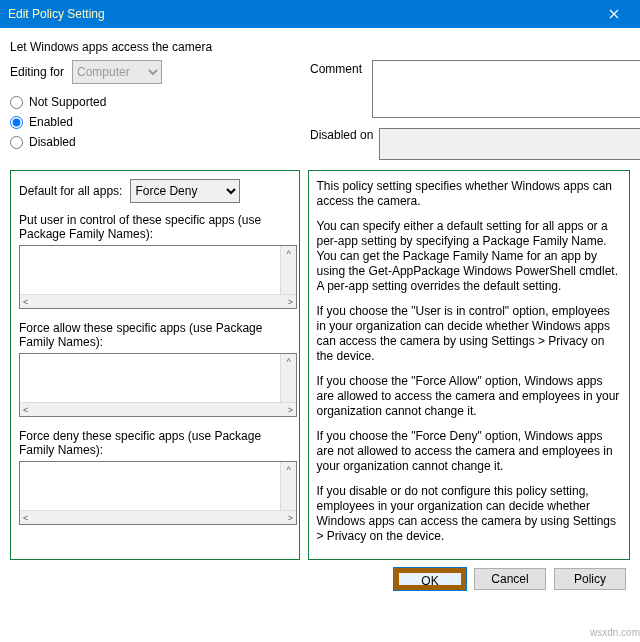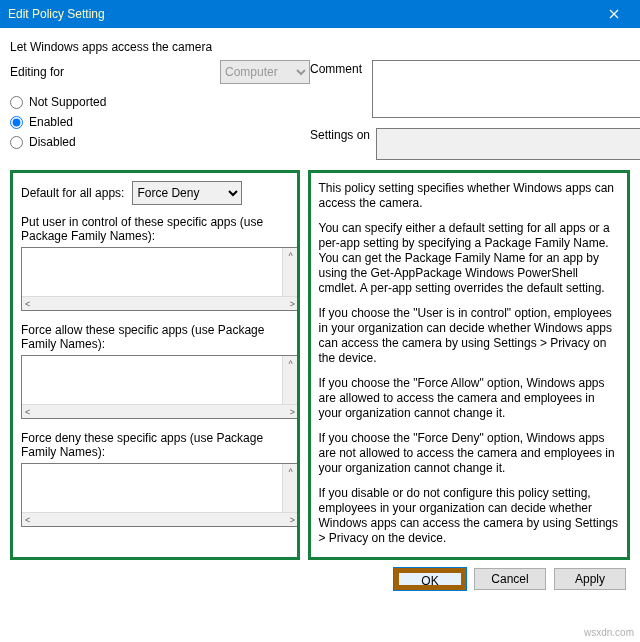--- a/index.html
+++ b/index.html
@@ -22,21 +22,21 @@
   }
   .titlebar .title { font-size: 12px; }
   .closebtn {
     width: 36px; height: 28px;
     display: flex; align-items: center; justify-content: center;
     font-size: 14px;
   }
   .content { padding: 8px 10px 6px 10px; }
   .policy-title { margin: 4px 0 6px 0; }
   .label { color: #000; }
-  .editing-for { display: flex; align-items: center; gap: 8px; margin-bottom: 8px; justify-content: space-between; }
+  .editing-for { display: flex; align-items: center; gap: 8px; margin-bottom: 8px; }
   select {
     font: inherit;
     border: 1px solid #7a7a7a;
     background: #e6e6e6;
     height: 24px;
     padding: 0 0;
   }
   select.disabled { background: #e1e1e1; color: #6d6d6d; }
   .radio-group { margin: 4px 0 10px 0; }
   .radio-item { display: flex; align-items: center; gap: 6px; padding: 3px 0; }
@@ -48,21 +48,21 @@
     font: inherit;
     border: 1px solid #7a7a7a;
     resize: none;
     padding: 2px;
     background: #fff;
   }
   .comment-box { width: 290px; height: 58px; }
   .supported-box { width: 290px; height: 32px; background: #f0f0f0; }
   .panels { display: flex; gap: 8px; }
   .left-panel, .right-panel {
-    border: 3px solid #15803d;
+    border: 1px solid #15803d;
     padding: 8px;
   }
   .left-panel { width: 298px; height: 390px; overflow: hidden; }
   .right-panel { width: 332px; height: 390px; overflow: auto; font-size: 12px; line-height: 1.25; }
   .right-panel p { margin: 0 0 10px 0; }
   .default-row { display: flex; align-items: center; gap: 8px; margin-bottom: 10px; }
   .default-row select { width: 110px; background: #f0f0f0; }
   .list-label { margin: 2px 0 4px 0; }
   .listbox {
     border: 1px solid #7a7a7a;
@@ -97,21 +97,21 @@
     width: 72px;
     background: #e1e1e1;
     border: 1px solid #adadad;
   }
   button.default {
     border: 5px solid #a16207;
     outline: 1px solid #0078d7;
     background: #e5f1fb;
   }
   .watermark {
-    position: fixed; right: 6px; bottom: 4px;
+    position: fixed; right: 0; bottom: 4px;
     font-size: 10px; color: #b0b0b0;
   }
 </style>
 </head>
 <body>
 
 <div class="titlebar">
   <span class="title">Edit Policy Setting</span>
   <div class="closebtn">
     <svg width="10" height="10" viewBox="0 0 10 10">
@@ -147,21 +147,21 @@
         </label>
       </div>
     </div>
 
     <div class="form-col" style="flex:1;">
       <div style="display:flex; gap:6px;">
         <div class="field-label" style="width:auto; flex:0 0 auto;">Comment</div>
         <textarea class="comment-box" style=""></textarea>
       </div>
       <div style="display:flex; gap:6px; align-items:flex-start;">
-        <div style="width:auto; flex:0 0 auto; text-align:right;">Settings on</div>
+        <div style="width:auto; flex:0 0 auto; text-align:right;">Disabled on</div>
         <textarea class="supported-box" readonly="" style=""></textarea>
       </div>
     </div>
   </div>
 
   <div class="panels" style="margin-top:8px;">
     <div class="left-panel">
       <div class="default-row">
         <span>Default for all apps:</span>
         <select>
@@ -210,17 +210,17 @@
       <p>If you choose the "Force Allow" option, Windows apps are allowed to access the camera and employees in your organization cannot change it.</p>
       <p>If you choose the "Force Deny" option, Windows apps are not allowed to access the camera and employees in your organization cannot change it.</p>
       <p>If you disable or do not configure this policy setting, employees in your organization can decide whether Windows apps can access the camera by using Settings &gt; Privacy on the device.</p>
 
     </div>
   </div>
 
   <div class="buttons">
     <button class="default">OK</button>
     <button>Cancel</button>
-    <button>Apply</button>
+    <button>Policy</button>
   </div>
 </div>
 
 <div class="watermark">wsxdn.com</div>
 
 </body></html>

